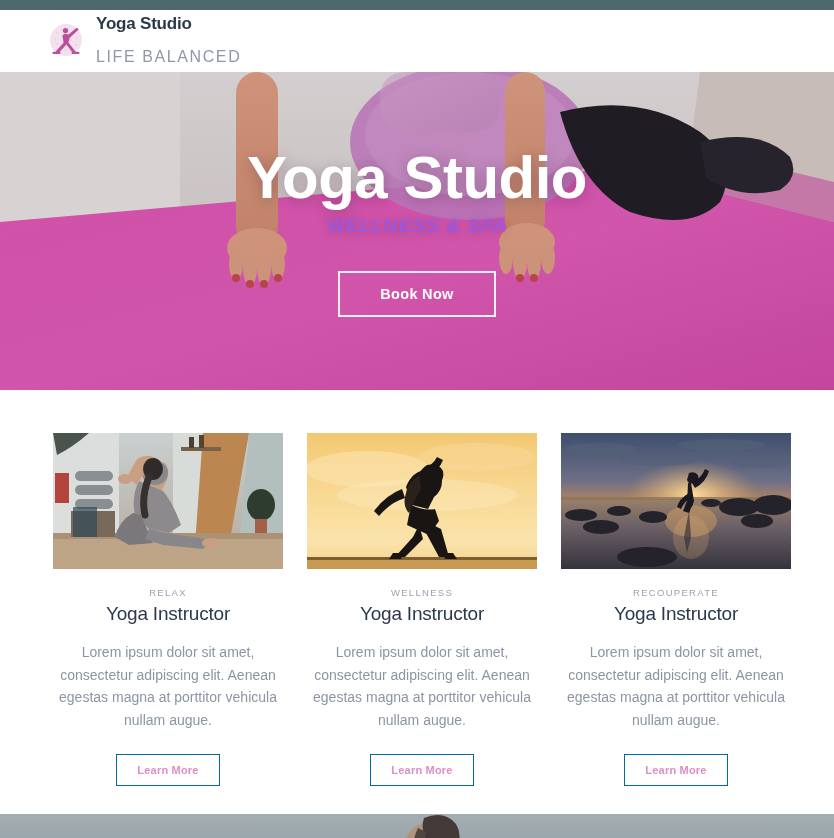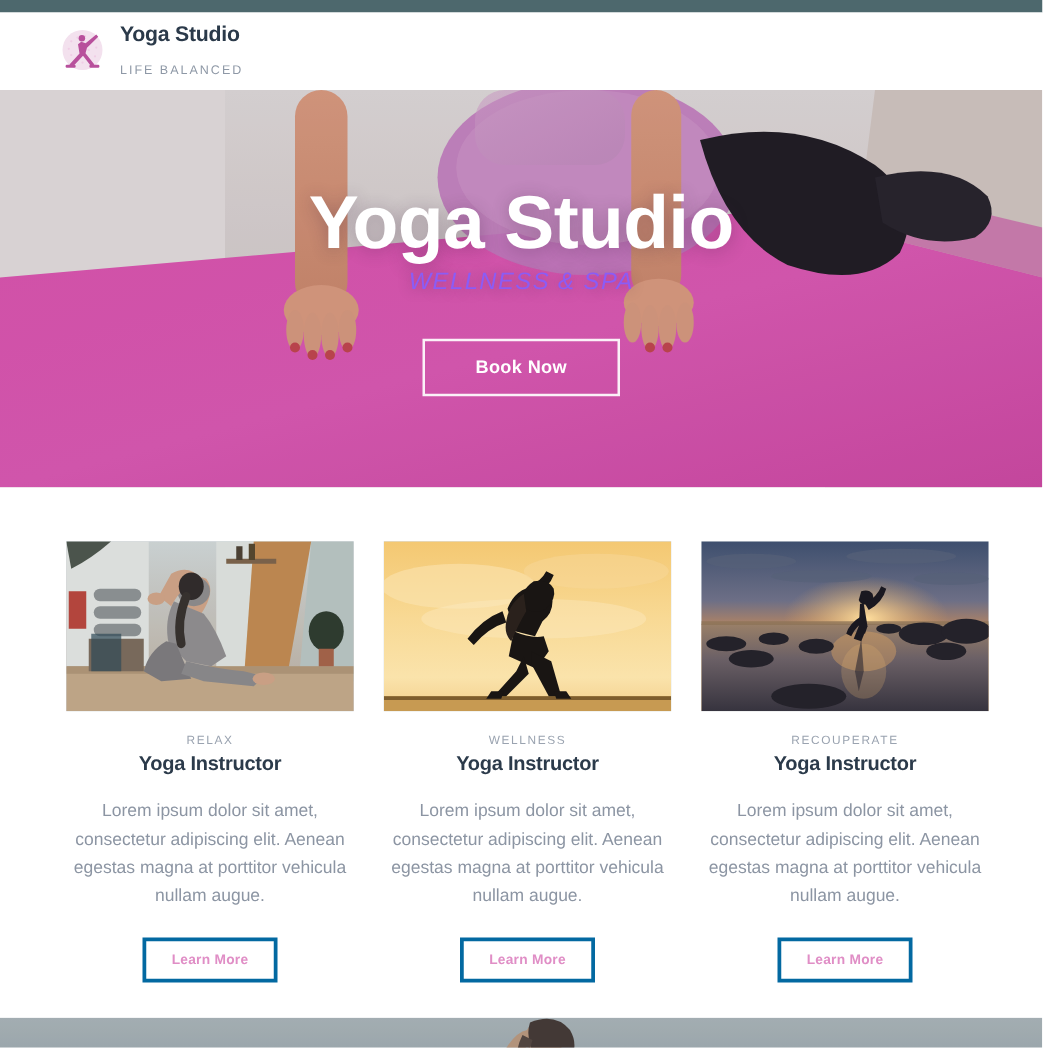--- a/index.html
+++ b/index.html
@@ -22,21 +22,21 @@
   }
   .brand { display:flex; align-items:center; gap:10px; }
   .logo-wrap { width:42px; height:42px; position:relative; flex:0 0 42px; }
   .logo-wrap svg { display:block; width:42px; height:42px; }
   .brand-text { display:flex; flex-direction:column; justify-content:center; }
   .brand-title {
     font-size:17px; font-weight:bold; color:#2b3a4a;
     letter-spacing:-0.2px; line-height:1.15;
   }
   .brand-sub {
-    font-size:10px; color:#8e98a6; letter-spacing:1.6px;
+    font-size:16px; color:#8e98a6; letter-spacing:1.6px;
     line-height:1.4; margin-top:12px;
   }
 
   .nav { margin-left:auto; display:flex; align-items:center; gap:20px; }
   .nav-item {
     font-size:12.5px; color:#3f4d5e; letter-spacing:0.1px;
     cursor:pointer; white-space:nowrap;
   }
   .nav-item.active { font-weight:bold; color:#26323f; }
   .nav-about { display:flex; align-items:center; gap:4px; }
@@ -86,30 +86,30 @@
   .card-img {
     width:230px; height:136px; overflow:hidden;
     display:block; background:#cfd6dc;
   }
   .card-img svg { display:block; width:230px; height:136px; }
   .card-eyebrow {
     margin-top:18px; font-size:9.5px; color:#9aa3b0;
     letter-spacing:1.3px;
   }
   .card-title {
-    margin-top:5px; font-size:16px; font-weight:bold;
+    margin-top:5px; font-size:19px; font-weight:normal;
     color:#2b3a4a; letter-spacing:-0.2px;
   }
   .card-body {
     margin-top:16px; font-size:14px; line-height:1.62;
     color:#8c95a3; padding:0 2px;
   }
   .card-btn {
     margin-top:22px; display:inline-block;
-    background:#ffffff; border:3px solid #0369a1; color:#e08ec6;
+    background:#ffffff; border:1px solid #0369a1; color:#e08ec6;
     font-size:11px; font-weight:bold; letter-spacing:0.2px;
     padding:9px 20px; cursor:pointer;
     font-family:"Liberation Sans", sans-serif;
   }
 
   
   .team {
     position:relative; width:100%; height:80px; margin-top:28px;
     overflow:hidden; display:flex; align-items:center; justify-content:center;
   }

